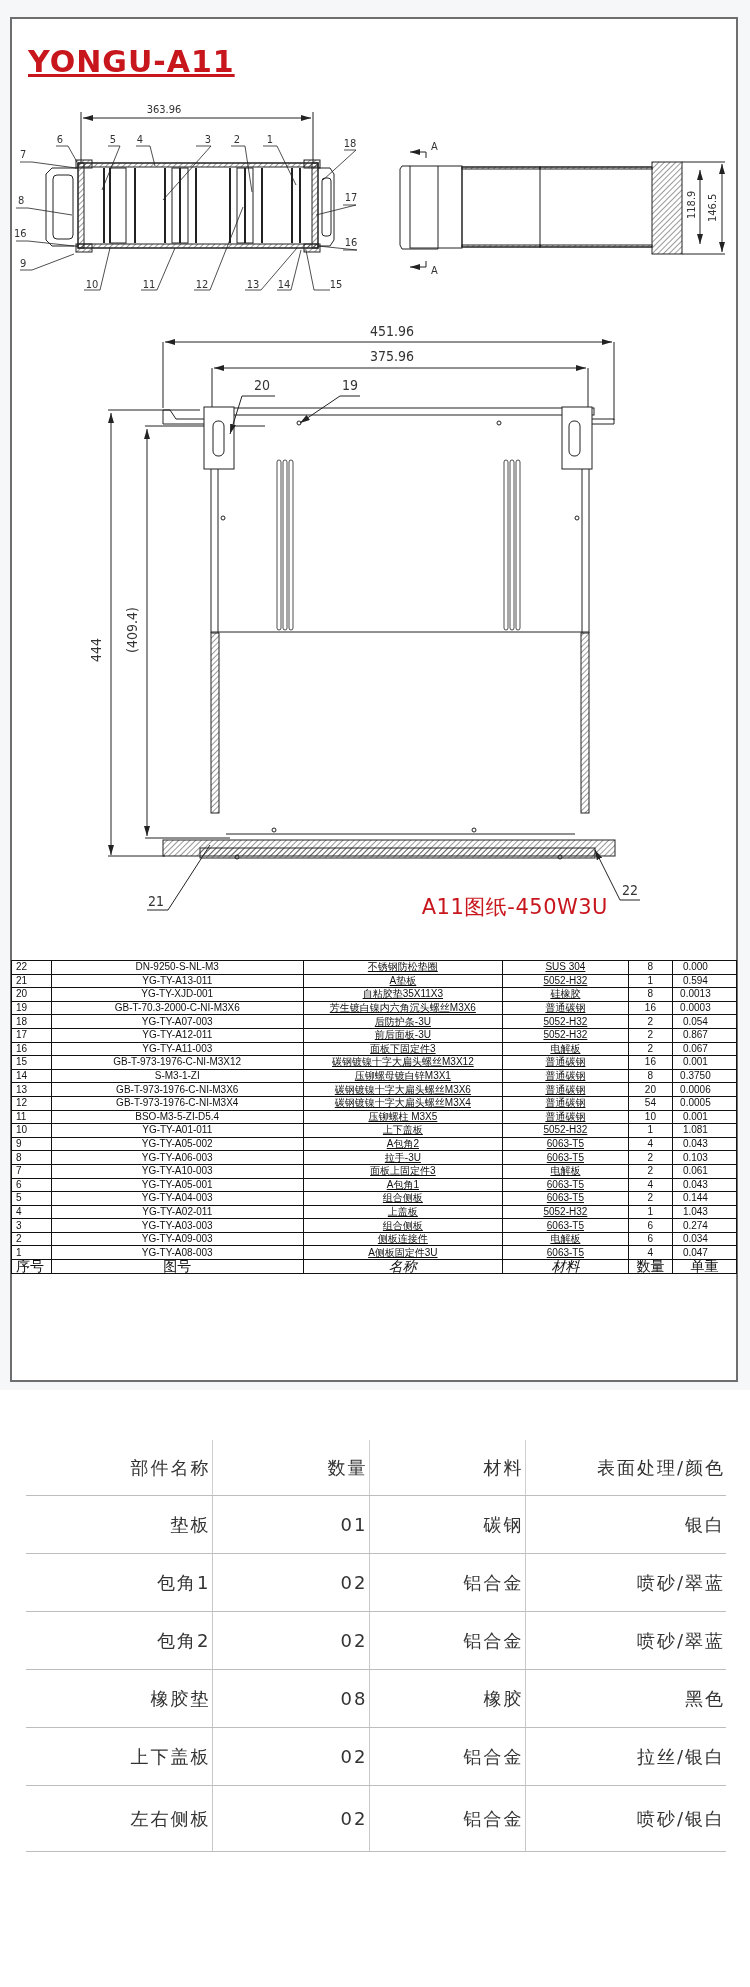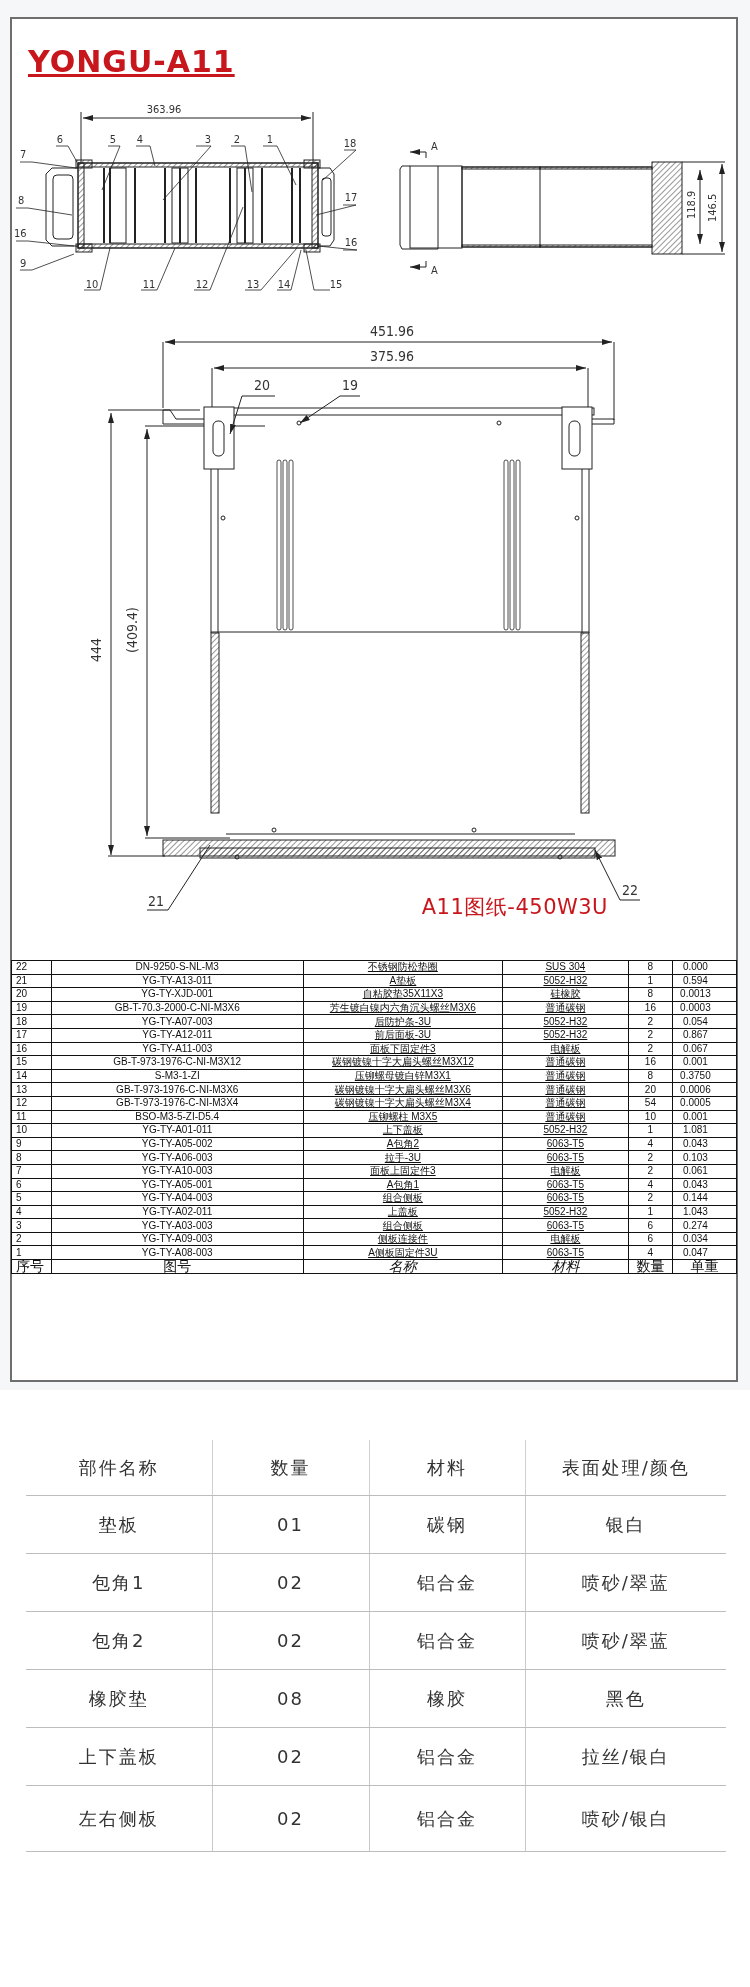--- a/index.html
+++ b/index.html
@@ -13,21 +13,21 @@
   .bom { position: absolute; left: 11px; top: 960px; width: 726px; border-collapse: collapse; table-layout: fixed; font-family: "Liberation Sans Narrow", "Liberation Sans", sans-serif; font-size: 10px; color: #111; }
   .bom td { border: 1px solid #111; height: 12.6px; padding: 0 2px; line-height: 12px; white-space: nowrap; overflow: hidden; }
   .bom td.c-no { text-align: left; padding-left: 4px; }
   .bom td.c-code, .bom td.c-name, .bom td.c-mat, .bom td.c-qty { text-align: center; }
   .bom td.c-wt { text-align: center; padding-right: 20px; }
   .bom tr.hdr td { font-size: 14px; }
   .bom td.c-name, .bom td.c-mat { text-decoration: underline; text-decoration-thickness: 1px; }
   .bom tr.hdr td.c-name, .bom tr.hdr td.c-mat { text-decoration: none; font-style: italic; }
   
   .spec { position: absolute; left: 26px; top: 1440px; width: 700px; border-collapse: collapse; table-layout: fixed; font-family: "DejaVu Sans", sans-serif; color: #333; font-size: 18px; }
-  .spec td { text-align: center; border-bottom: 1.5px solid #bdbdbd; border-left: 1.5px solid #c9c9c9; letter-spacing: 2px; }
+  .spec td { text-align: right; border-bottom: 1.5px solid #bdbdbd; border-left: 1.5px solid #c9c9c9; letter-spacing: 2px; }
   .spec td:first-child { border-left: none; }
   .spec tr.sh td { height: 53px; border-left-color: #d0d0d0; }
   .spec tr.sr td { height: 55px; }
   .spec tr.sr.last td { height: 63px; }
 </style>
 </head>
 <body>
 
 <div class="top-band"></div>
 <div class="sheet"></div>

